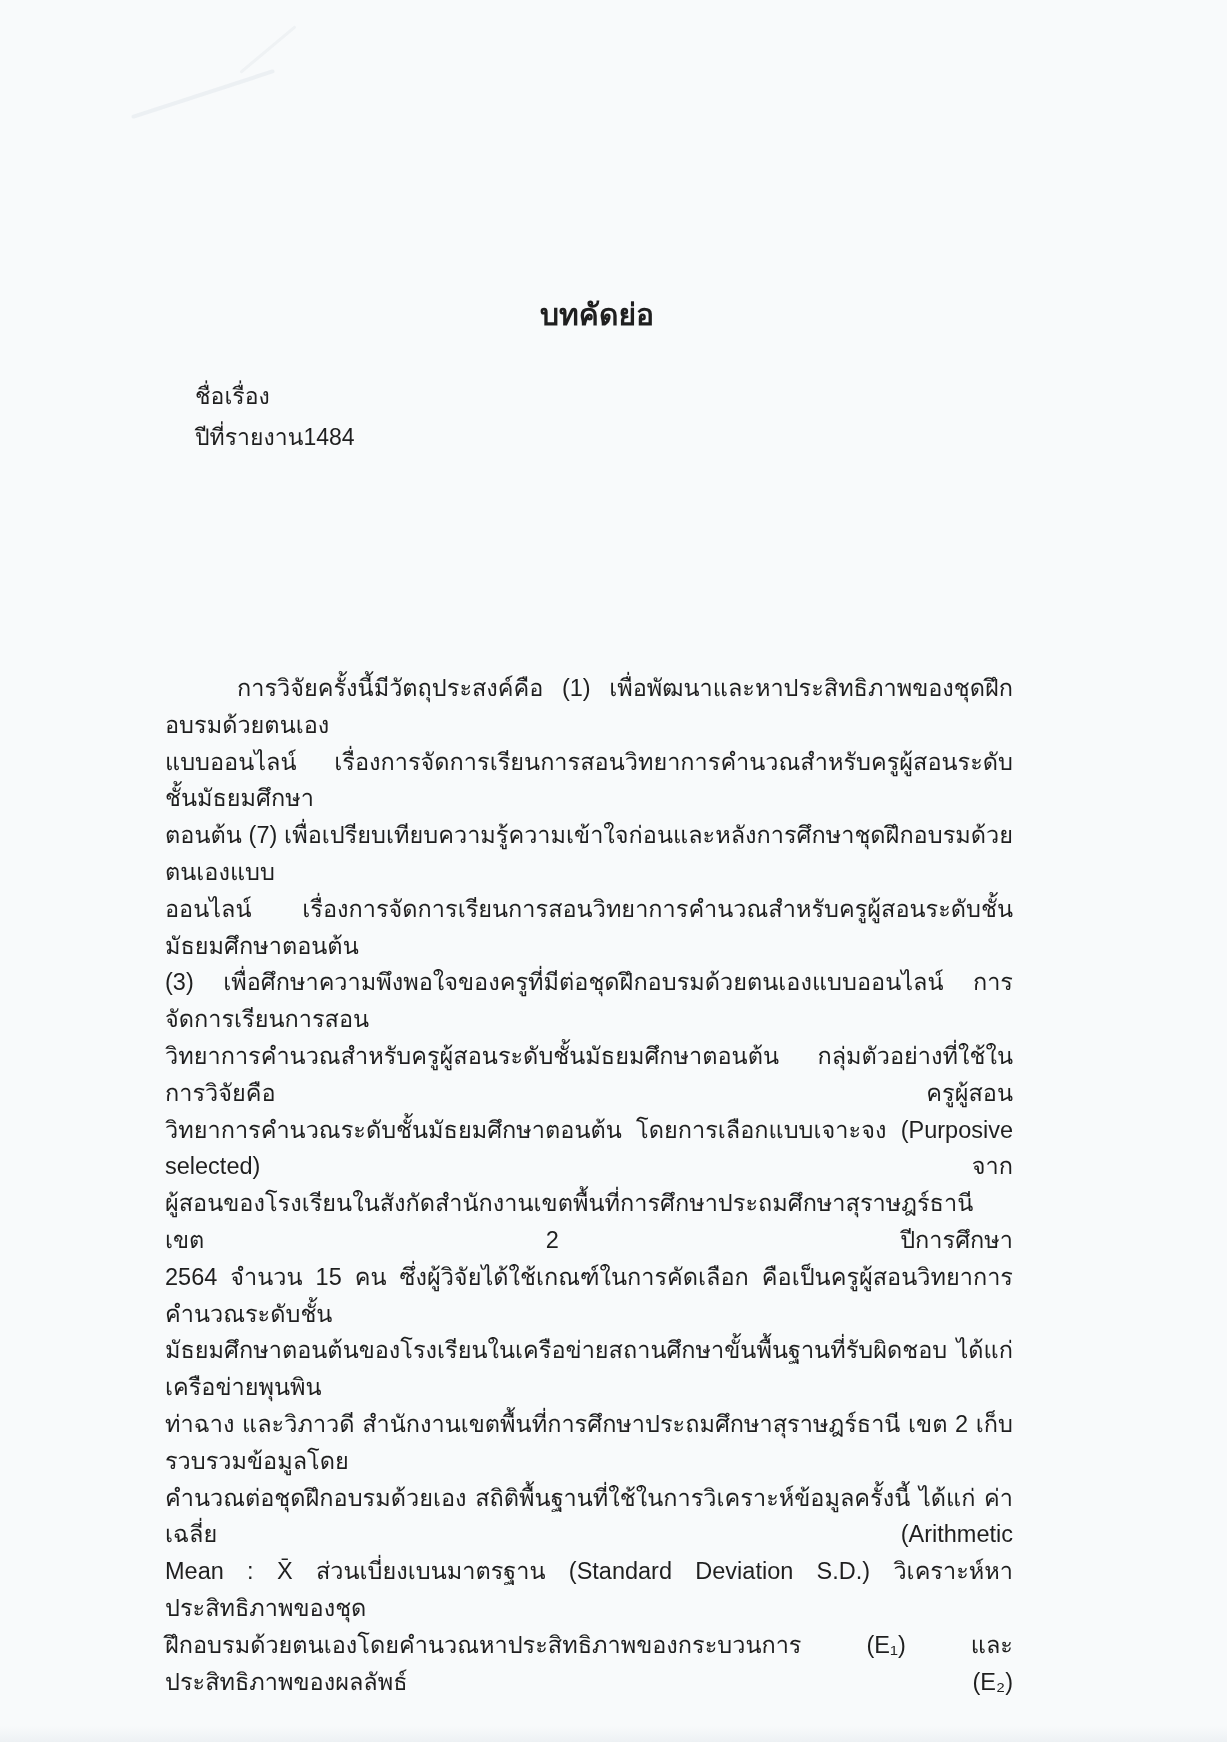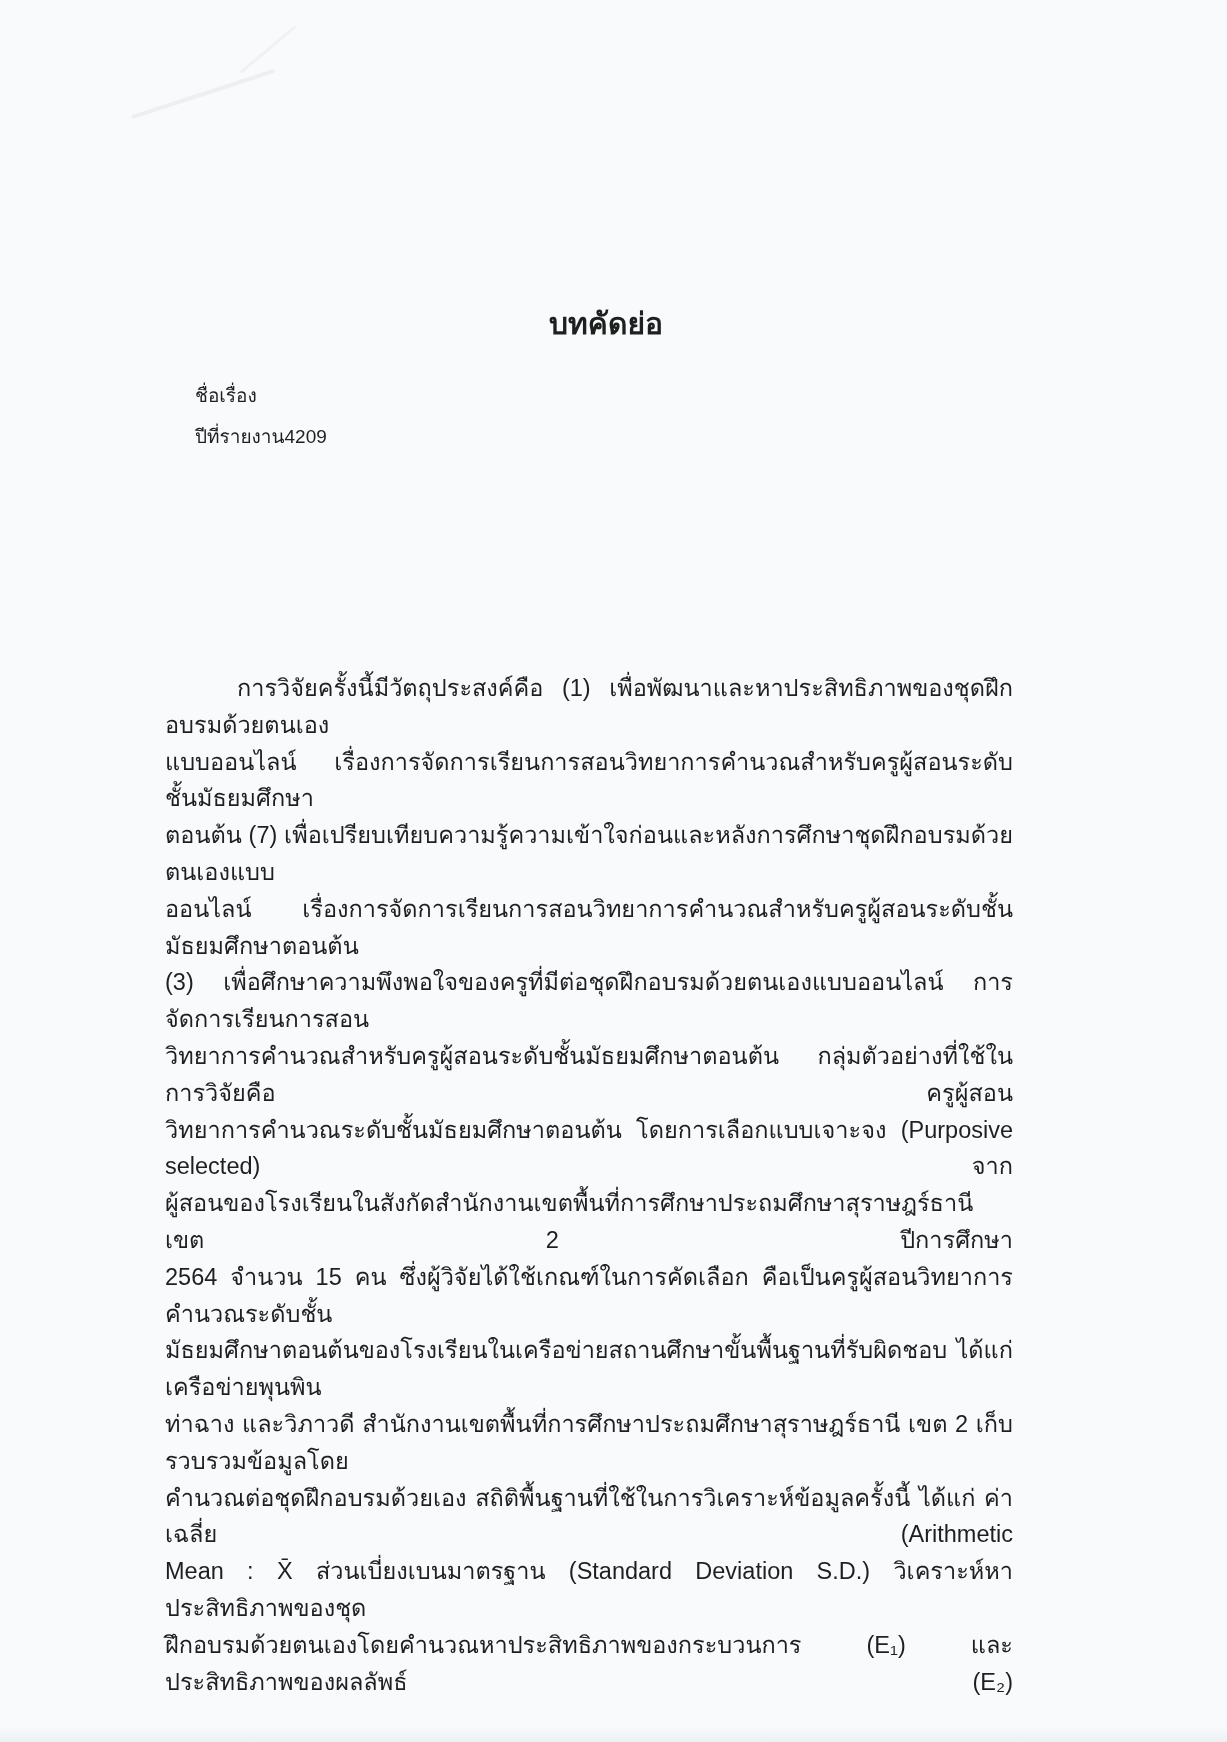--- a/index.html
+++ b/index.html
@@ -35,32 +35,32 @@
     position: absolute;
     left: 165px;
     top: 0;
     width: 848px;
   }
   .heading {
     position: absolute;
     top: 288px;
     left: 0;
     width: 100%;
-    margin: 17px;
+    margin: 8px;
     text-align: center;
     font-size: 30px;
     font-weight: bold;
     line-height: 38px;
   }
   .meta {
     position: absolute;
     top: 376px;
     left: 30px;
     right: 0;
-    font-size: 19px;
+    font-size: 23px;
     line-height: 40.5px;
   }
   .meta-row { display: flex; align-items: flex-start; }
   .meta-label { flex: 0 0 87px; white-space: nowrap; }
   .meta-value { flex: 1 1 auto; }
   .body-text {
     position: absolute;
     top: 670px;
     left: 0;
     right: 0;
@@ -82,21 +82,21 @@
 
   <div class="content">
     <h1 class="heading">บทคัดย่อ</h1>
 
     <div class="meta">
       <div class="meta-row">
         <div class="meta-label">ชื่อเรื่อง</div>
       </div>
       <div class="meta-row">
         <div class="meta-label">ปีที่รายงาน</div>
-        <div class="meta-value">4209</div>
+        <div class="meta-value">1484</div>
       </div>
     </div>
 
     <div class="body-text">
       <div class="line first">การวิจัยครั้งนี้มีวัตถุประสงค์คือ (1) เพื่อพัฒนาและหาประสิทธิภาพของชุดฝึกอบรมด้วยตนเอง</div>
       <div class="line">แบบออนไลน์ เรื่องการจัดการเรียนการสอนวิทยาการคำนวณสำหรับครูผู้สอนระดับชั้นมัธยมศึกษา</div>
       <div class="line">ตอนต้น (7) เพื่อเปรียบเทียบความรู้ความเข้าใจก่อนและหลังการศึกษาชุดฝึกอบรมด้วยตนเองแบบ</div>
       <div class="line">ออนไลน์ เรื่องการจัดการเรียนการสอนวิทยาการคำนวณสำหรับครูผู้สอนระดับชั้นมัธยมศึกษาตอนต้น</div>
       <div class="line">(3) เพื่อศึกษาความพึงพอใจของครูที่มีต่อชุดฝึกอบรมด้วยตนเองแบบออนไลน์ การจัดการเรียนการสอน</div>
       <div class="line">วิทยาการคำนวณสำหรับครูผู้สอนระดับชั้นมัธยมศึกษาตอนต้น กลุ่มตัวอย่างที่ใช้ในการวิจัยคือ ครูผู้สอน</div>

